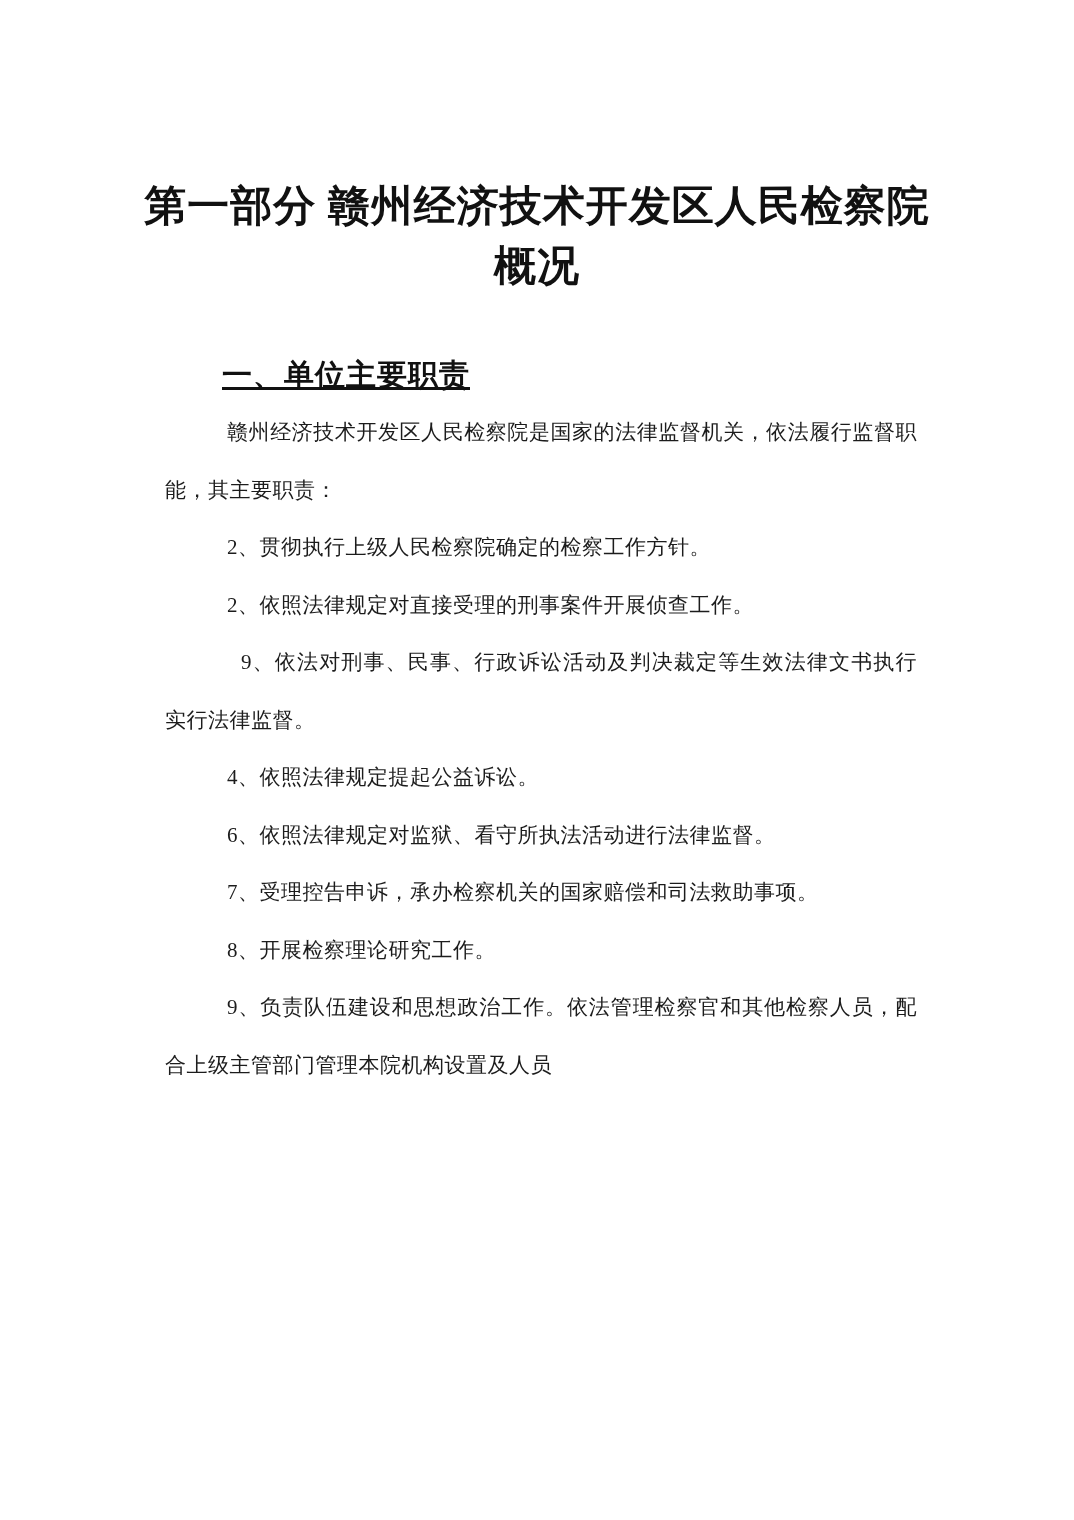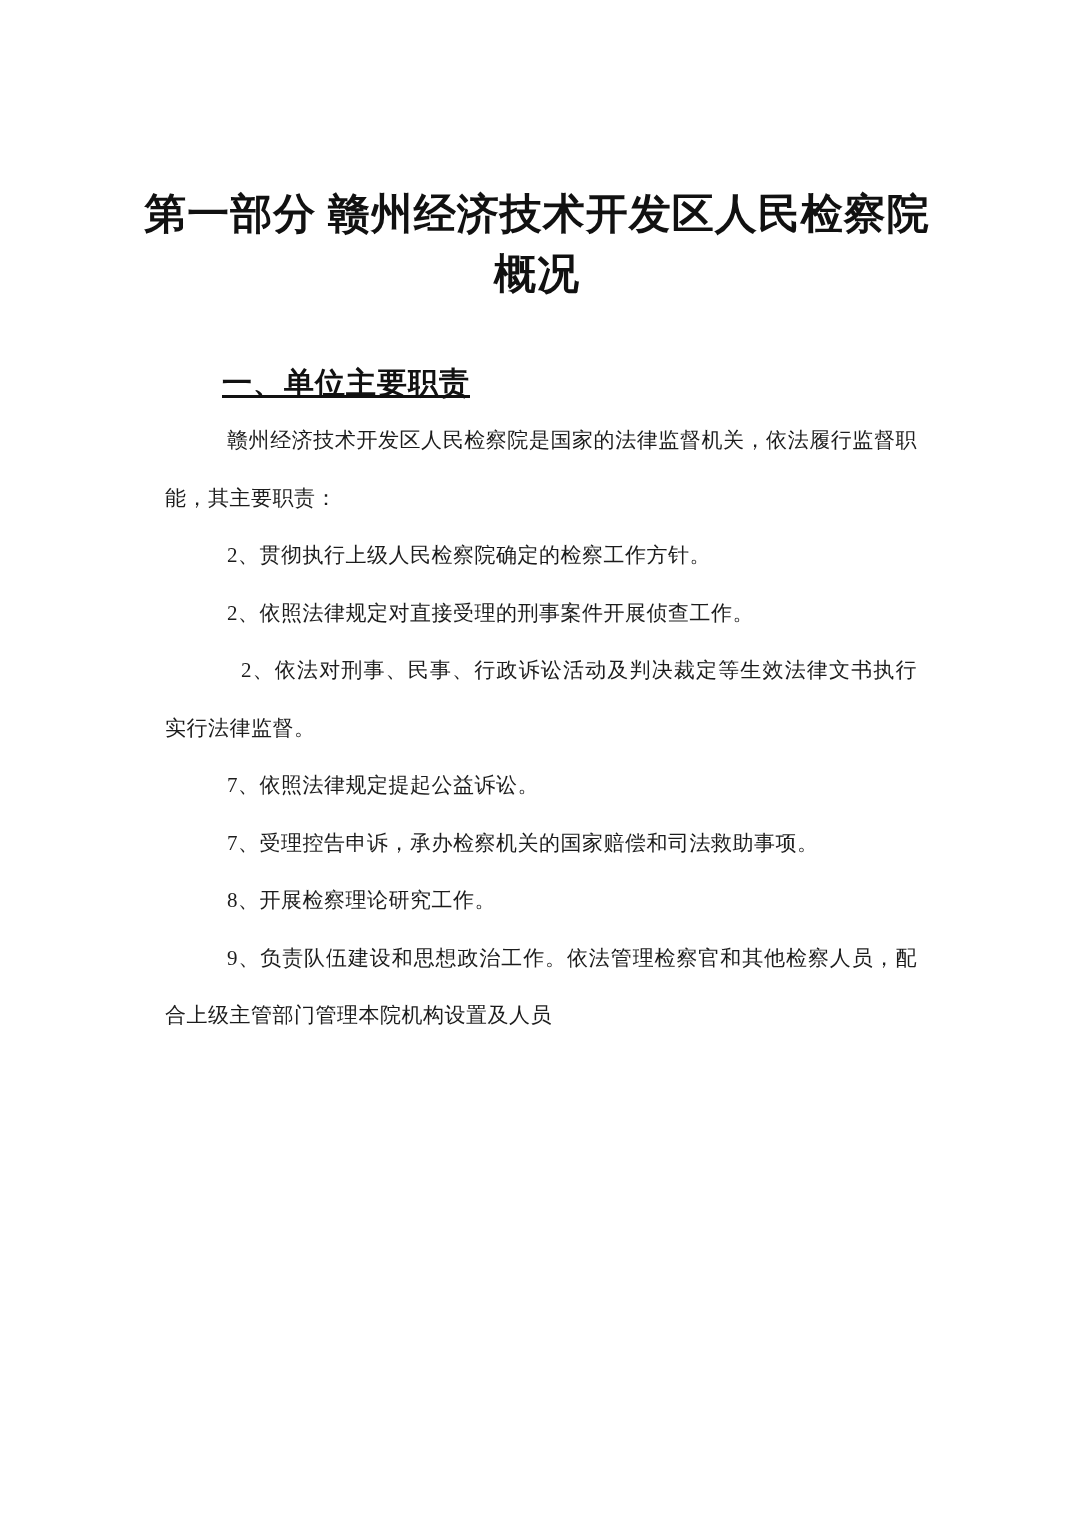--- a/index.html
+++ b/index.html
@@ -8,21 +8,20 @@
     background: #ffffff;
   }
   .page {
     position: relative;
     width: 1074px;
     height: 1272px;
     background: #ffffff;
     overflow: hidden;
     color: #1c1c1c;
     font-family: "Liberation Serif", "DejaVu Serif", serif;
-    margin-top: 8px;
   }
   .doc-title {
     margin: 176px 70px 0 70px;
     font-size: 42px;
     line-height: 60px;
     font-weight: 700;
     text-align: center;
     letter-spacing: 1px;
     color: #111111;
     font-family: "Liberation Serif", "DejaVu Serif", serif;
@@ -86,22 +85,23 @@
     <span class="title-line">第一部分 赣州经济技术开发区人民检察院</span>
     <span class="title-line">概况</span>
   </h1>
 
   <h2 class="section-heading">一、单位主要职责</h2>
 
   <div class="content">
     <p>赣州经济技术开发区人民检察院是国家的法律监督机关，依法履行监督职能，其主要职责：</p>
     <p>2、贯彻执行上级人民检察院确定的检察工作方针。</p>
     <p>2、依照法律规定对直接受理的刑事案件开展侦查工作。</p>
-    <p class="indent-extra">2、依法对刑事、民事、行政诉讼活动及判决裁定等生效法律文书执行实行法律监督。</p>
-    <p>7、依照法律规定提起公益诉讼。</p>
+    <p class="indent-extra">9、依法对刑事、民事、行政诉讼活动及判决裁定等生效法律文书执行实行法律监督。</p>
+    <p>4、依照法律规定提起公益诉讼。</p>
+    <p>6、依照法律规定对监狱、看守所执法活动进行法律监督。</p>
     <p>7、受理控告申诉，承办检察机关的国家赔偿和司法救助事项。</p>
     <p>8、开展检察理论研究工作。</p>
     <p>9、负责队伍建设和思想政治工作。依法管理检察官和其他检察人员，配合上级主管部门管理本院机构设置及人员</p>
   </div>
 
   <div class="page-footer">
     <span class="dash">—</span>
     <span class="num">3</span>
     <span class="dash">—</span>
   </div>

